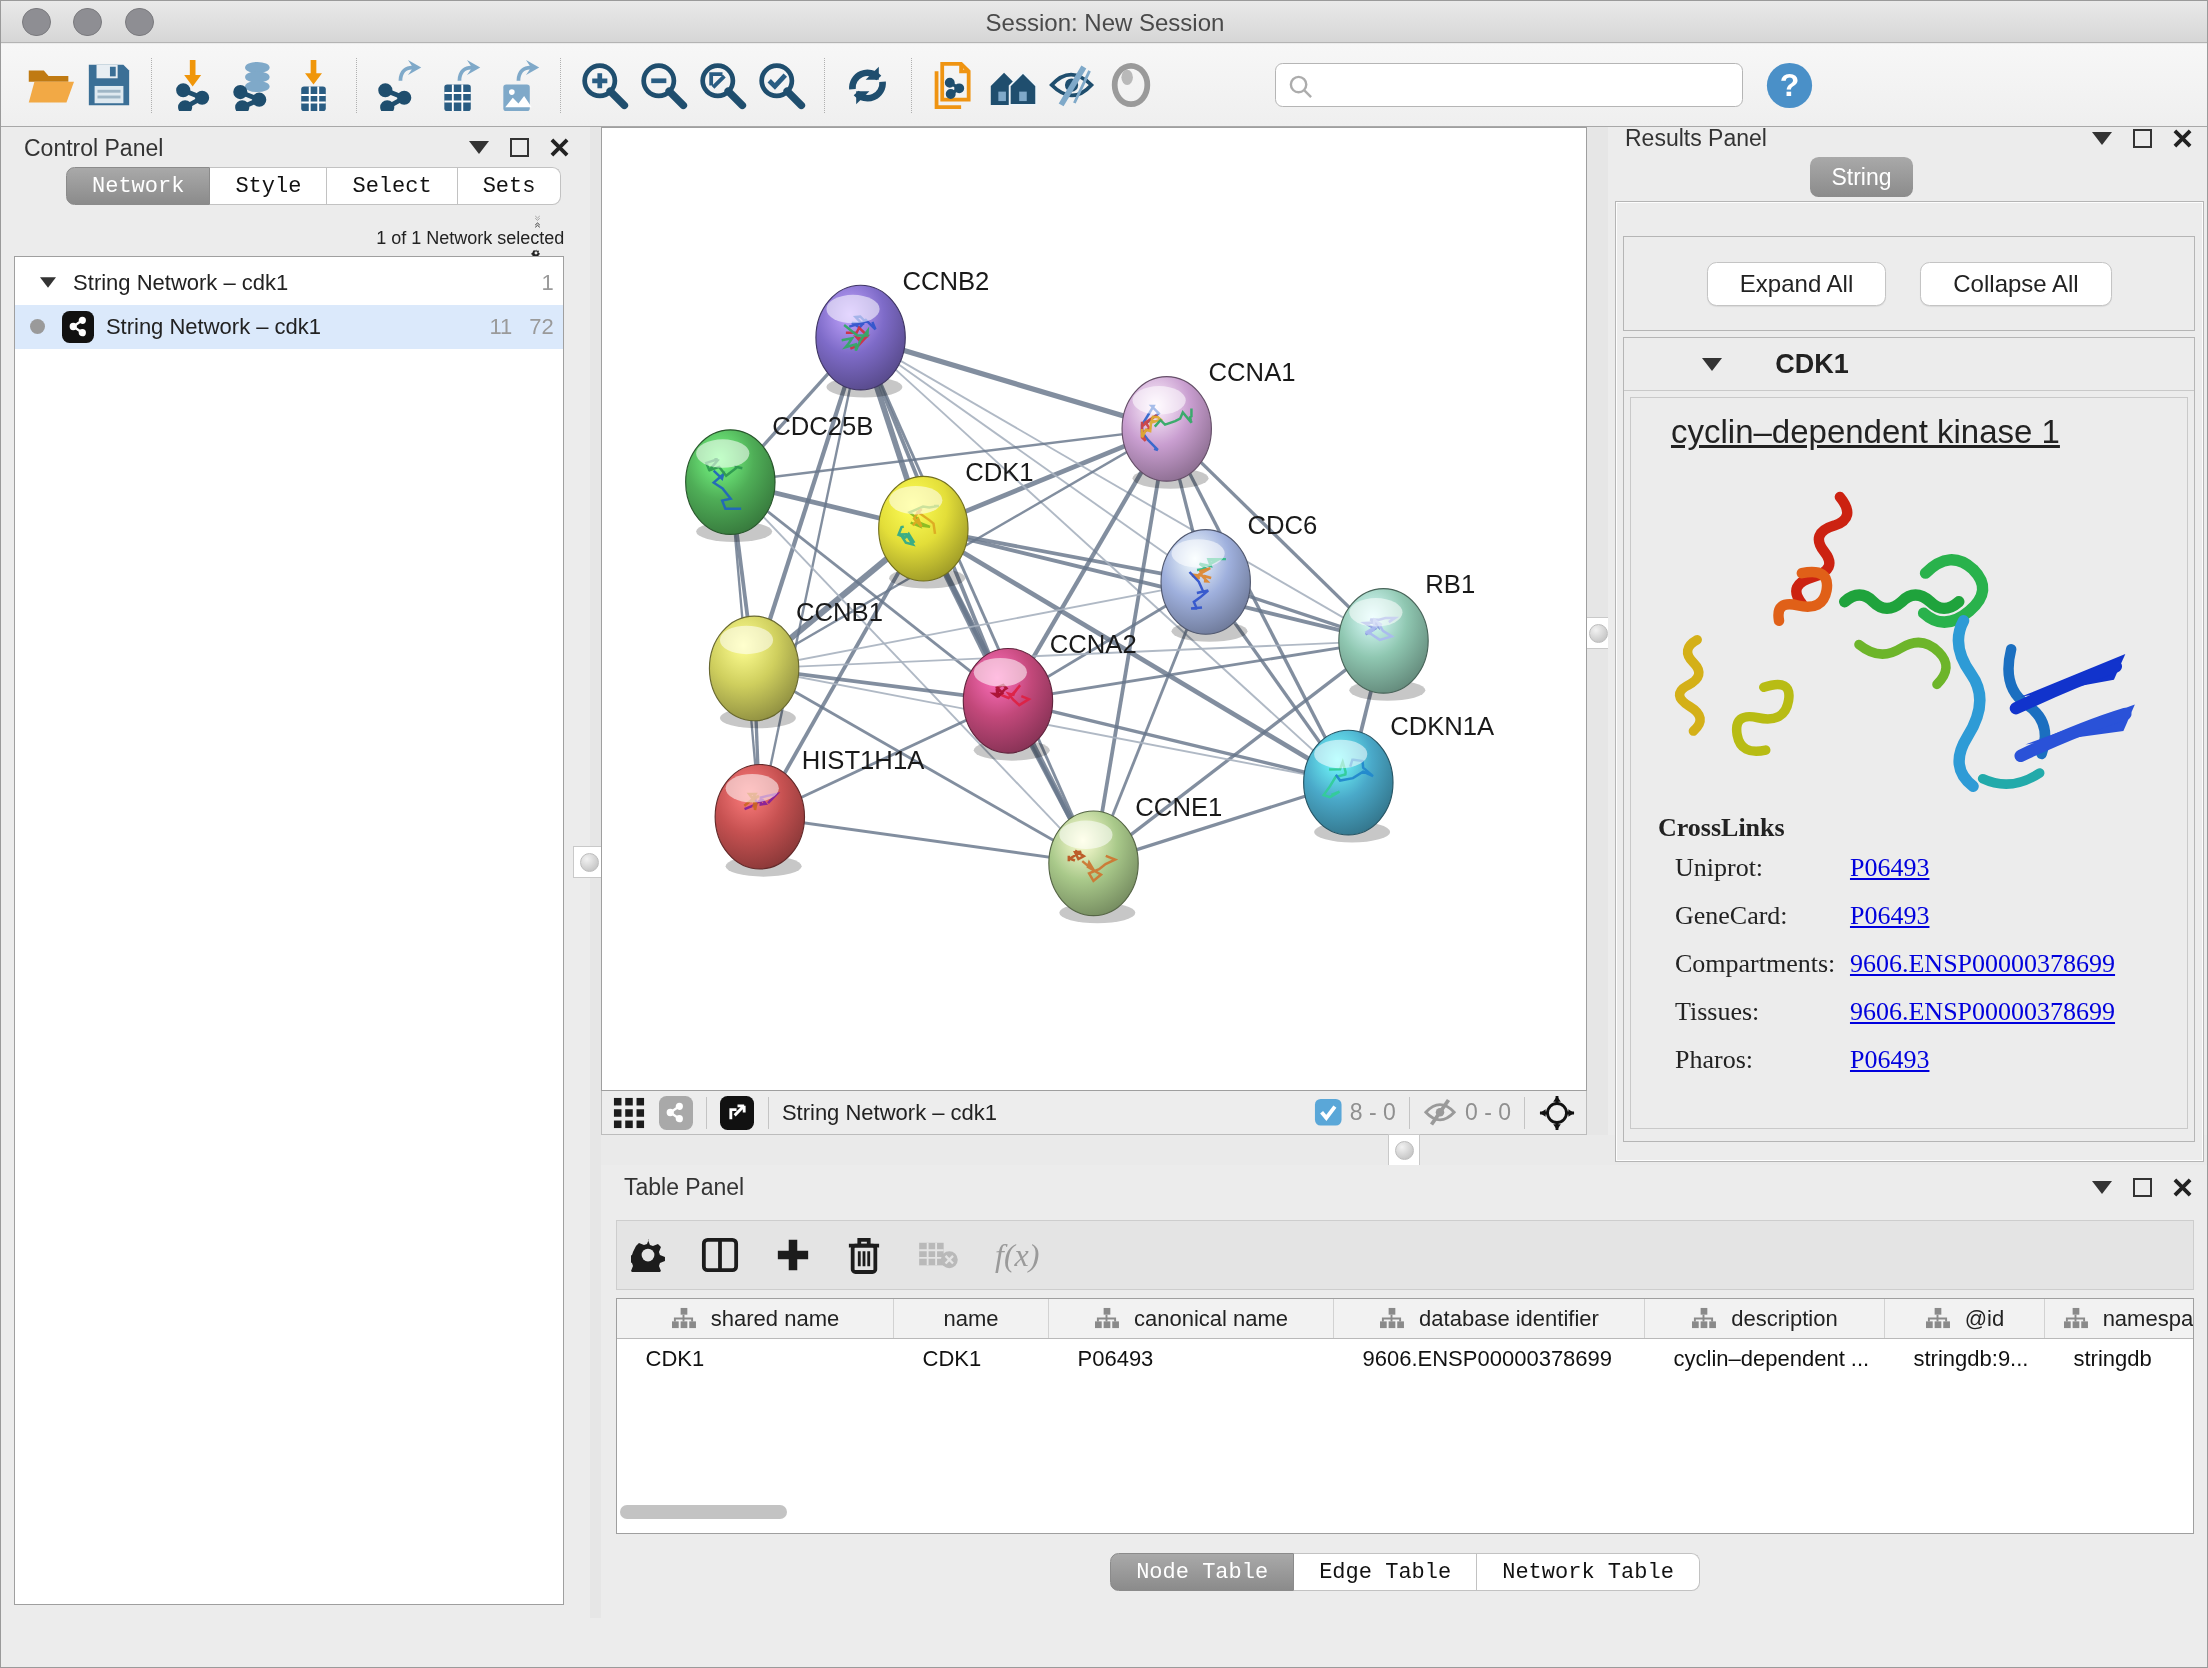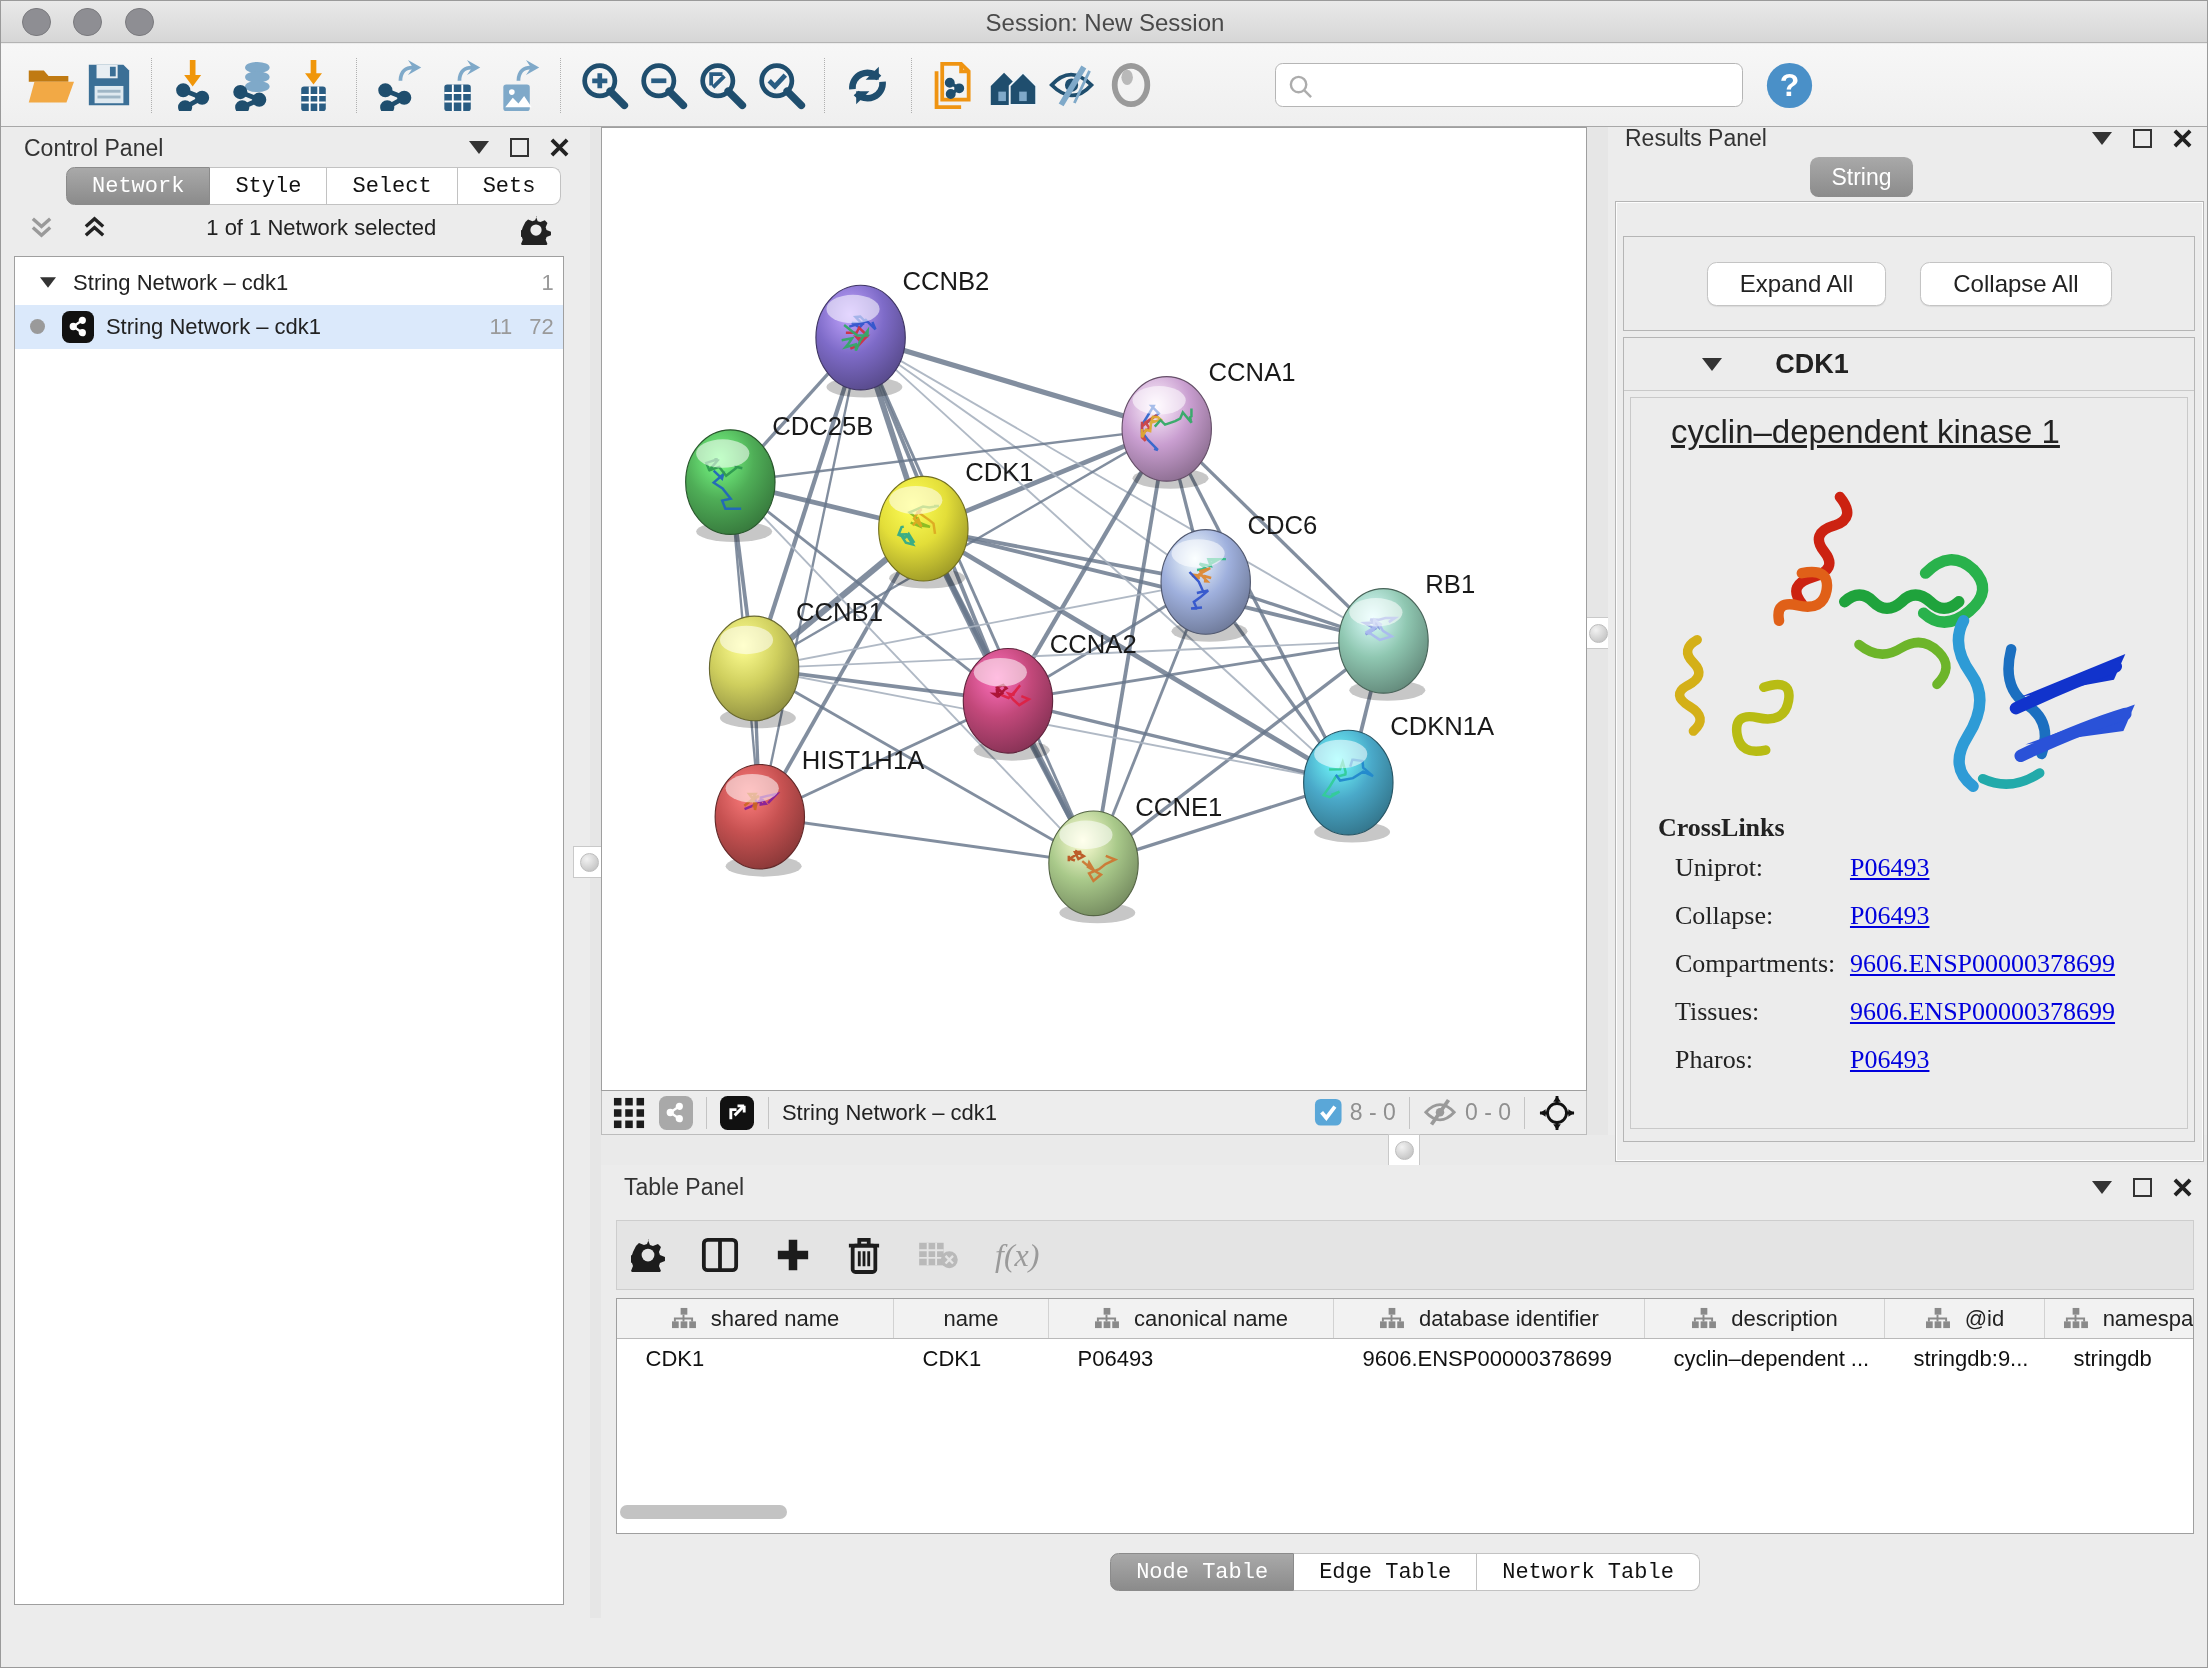--- a/index.html
+++ b/index.html
@@ -34,22 +34,22 @@
   .tabs{display:flex;font-family:Liberation Mono, monospace;}
   .tab{height:38px;padding:0 25px;display:flex;align-items:center;justify-content:center;
     font-size:22px;background:#fff;border:1px solid #c2c2c2;border-left:none;color:#111;}
   .tab:first-child{border-left:1px solid #c2c2c2;border-radius:8.6px 0 0 8.6px;}
   .tab:last-child{border-radius:0 8.6px 8.6px 0;}
   .tab.active{background:linear-gradient(#a9a9a9,#8b8b8b);color:#fff;border-color:#8b8b8b;}
   
   #control-panel{position:absolute;left:0;top:126px;width:589px;height:1491px;background:#ececec;}
   #cp-list{position:absolute;left:13.3px;top:129px;width:550px;height:1349px;background:#fff;
     border:1px solid #9f9f9f;}
-  #cp-toolbar{position:absolute;left:13.3px;top:88px;width:550px;height:42px;display:flex;align-items:flex-start;
-    font-size:22px;color:#222;}
+  #cp-toolbar{position:absolute;left:13.3px;top:88px;width:550px;height:42px;display:flex;align-items:flex-end;
+    font-size:18px;color:#222;flex-direction:column;}
   .tree-row{display:flex;align-items:center;height:44px;font-size:22px;padding:0 9.5px;}
   .tree-row.selected{background:#dbe9fb;}
   .cnt{color:#9a9a9a;margin-left:17px;}
   .string-chip{width:32px;height:32px;border-radius:7.6px;background:#111;display:flex;
     align-items:center;justify-content:center;margin:0 11.4px 0 0;flex:0 0 auto;}
   .dot-grey{width:15px;height:15px;border-radius:50%;background:#9a9a9a;margin:0 17px 0 5.7px;flex:0 0 auto;}
   
   .vsplit{position:absolute;background:#e6e6e6;}
   .handle{position:absolute;width:32px;height:32px;background:#fff;border:1px solid #c9c9c9;
     display:flex;align-items:center;justify-content:center;}
@@ -671,21 +671,21 @@
             </g>
           </svg>
           <div id="crosslinks">
             <div class="cl-title">CrossLinks</div>
             <div id="cl-rows">
                 <div class="cl-row">
                   <span class="cl-label">Uniprot:</span>
                   <a class="cl-value">P06493</a>
                 </div>
                 <div class="cl-row">
-                  <span class="cl-label">Collapse:</span>
+                  <span class="cl-label">GeneCard:</span>
                   <a class="cl-value">P06493</a>
                 </div>
                 <div class="cl-row">
                   <span class="cl-label">Compartments:</span>
                   <a class="cl-value">9606.ENSP00000378699</a>
                 </div>
                 <div class="cl-row">
                   <span class="cl-label">Tissues:</span>
                   <a class="cl-value">9606.ENSP00000378699</a>
                 </div>

